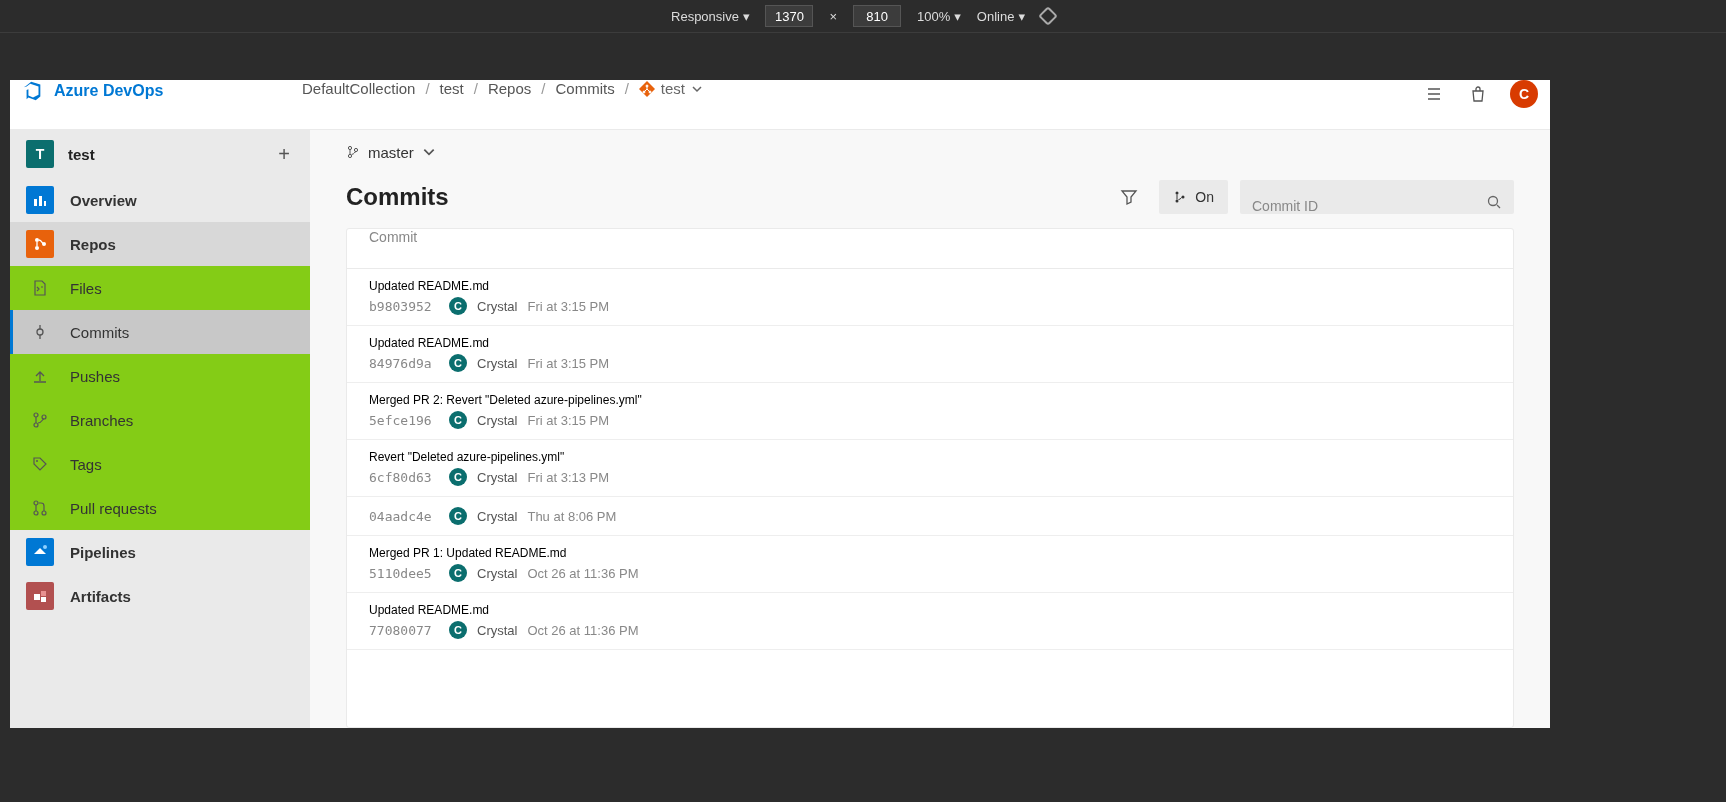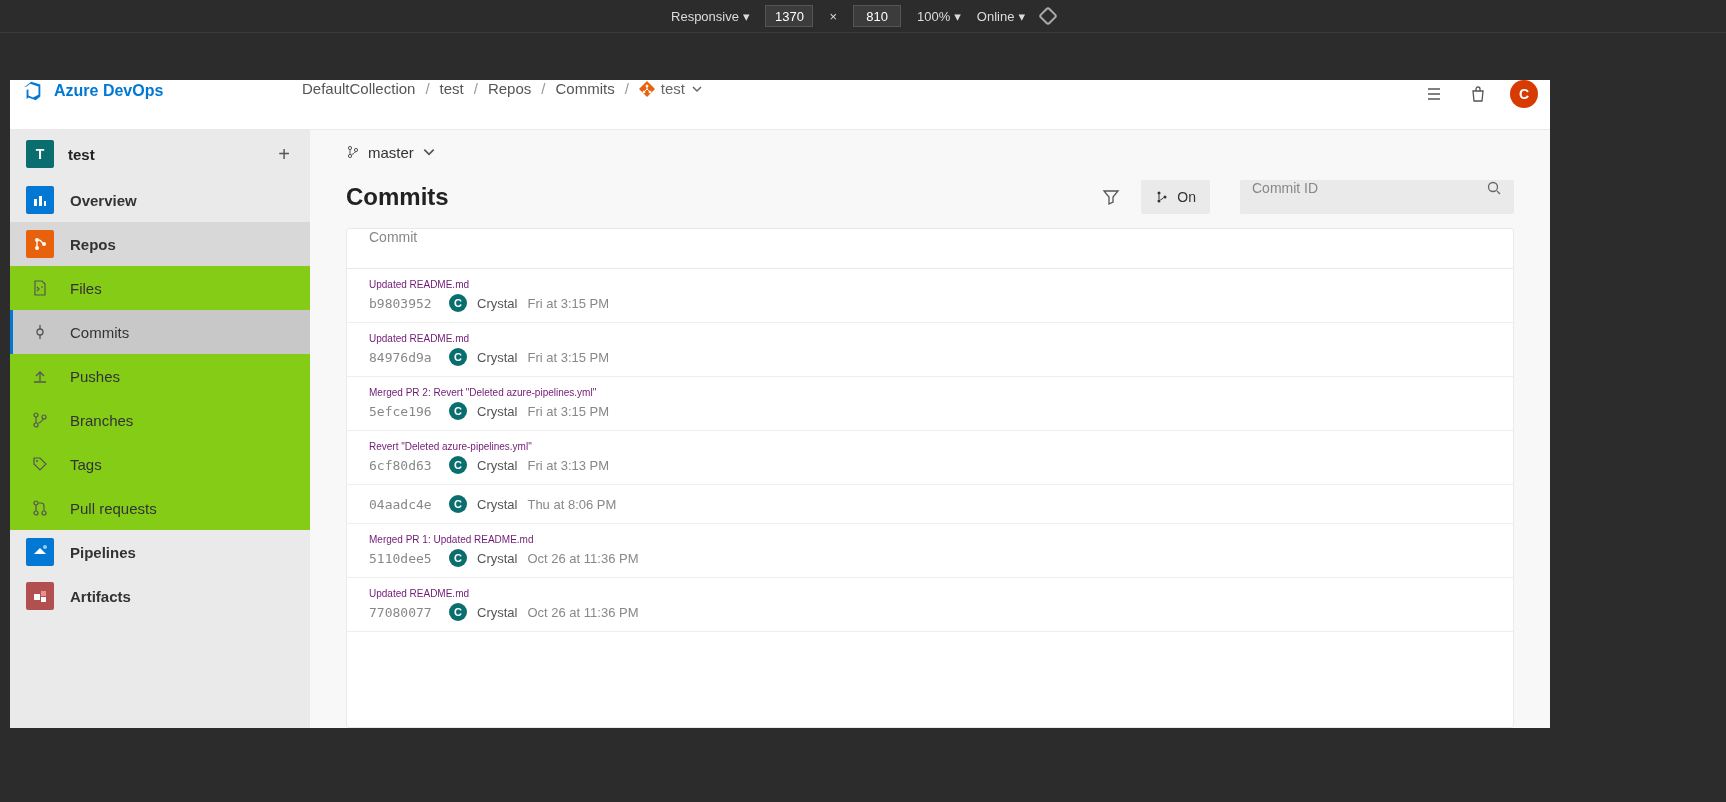--- a/index.html
+++ b/index.html
@@ -63,29 +63,29 @@
 
 .main { flex: 1; background: #f8f8f8; display: flex; flex-direction: column; overflow: hidden; }
 .branch-row { height: 44px; display: flex; align-items: center; padding: 0 36px; gap: 8px; color: #333; font-size: 15px; cursor: pointer; }
 .branch-row svg { width: 14px; height: 14px; }
 
 .title-row { display: flex; align-items: center; padding: 6px 36px 14px 36px; }
 .page-title { font-size: 24px; font-weight: 600; color: #222; }
 .title-actions { margin-left: auto; display: flex; align-items: center; gap: 12px; }
 .filter-icon-btn { width: 36px; height: 34px; display: flex; align-items: center; justify-content: center; cursor: pointer; color: #555; }
 .graph-toggle { height: 34px; padding: 0 14px; background: #eaeaea; display: flex; align-items: center; gap: 8px; cursor: pointer; color: #333; font-size: 14px; border-radius: 2px; }
-.commit-search { height: 34px; width: 274px; background: #eaeaea; display: flex; align-items: flex-start; padding: 0 12px; border-radius: 2px; margin-left: 18px; }
+.commit-search { height: 34px; width: 274px; background: #eaeaea; display: flex; align-items: flex-end; padding: 0 12px; border-radius: 2px; }
 .commit-search input { flex: 1; border: none; background: transparent; outline: none; font-size: 14px; color: #333; }
 .commit-search input::placeholder { color: #888; }
 .commit-search .search-ico { color: #666; }
 
 .commits-panel { margin: 0 36px; background: #fff; border: 1px solid #eaeaea; border-radius: 3px; overflow-y: auto; flex: 1; }
 .table-header { height: 40px; display: flex; align-items: flex-start; padding: 0 22px; color: #888; font-size: 14px; border-bottom: 1px solid #eaeaea; }
 .commit-row { padding: 10px 22px; border-bottom: 1px solid #eee; cursor: pointer; }
-.commit-title { font-size: 10px; color: #701a75; margin-bottom: 4px; }
+.commit-title { font-size: 12px; color: #000000; margin-bottom: 4px; }
 .commit-meta { display: flex; align-items: center; gap: 10px; font-size: 13px; color: #666; }
 .commit-hash { font-family: Consolas, monospace; color: #888; width: 70px; }
 .author-badge { width: 18px; height: 18px; border-radius: 50%; background: #0b6e6e; color: #fff; display: flex; align-items: center; justify-content: center; font-size: 11px; font-weight: 600; }
 .commit-author { color: #555; }
 .commit-date { color: #888; }
 </style>
 </head>
 <body>
 
 <div class="devtools-bar">

